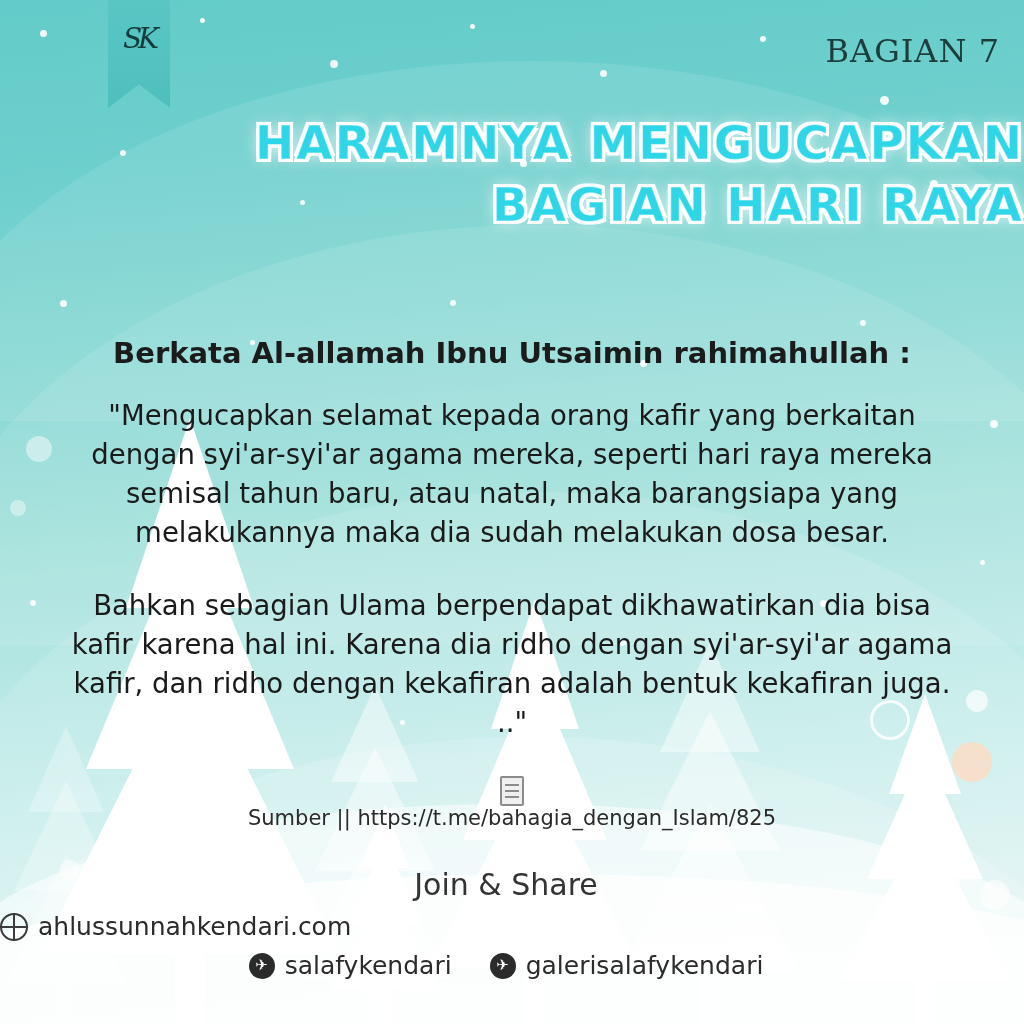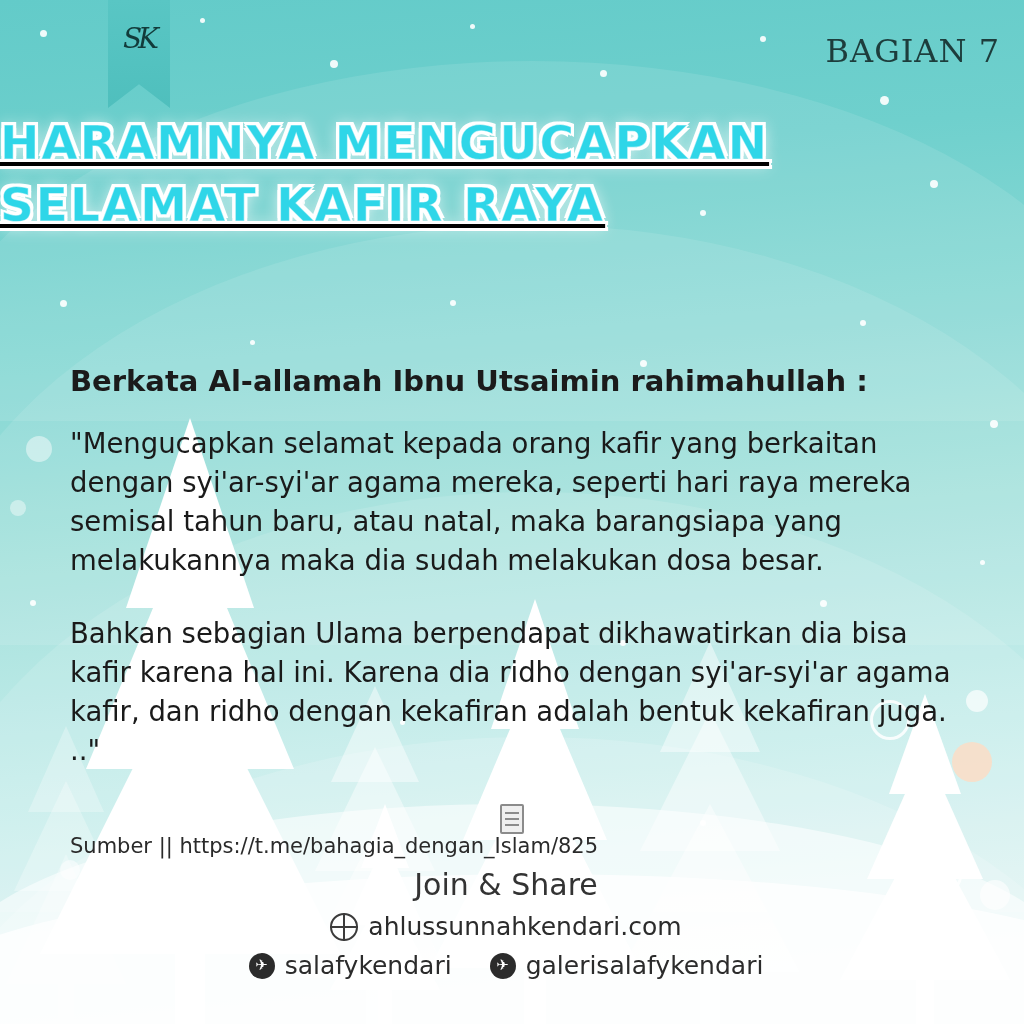--- a/index.html
+++ b/index.html
@@ -124,22 +124,21 @@
     letter-spacing: 1px;
     color: #1d3d3c;
   }
 
   
   .headline {
     position: absolute;
     top: 112px;
     left: 0;
     right: 0;
-    text-align: left;
-    text-decoration: underline;
+    text-align: right;
   }
   .headline .line {
     font-family: "DejaVu Sans", sans-serif;
     font-weight: bold;
     font-size: 47px;
     letter-spacing: 2px;
     line-height: 1.32;
     color: #2fd6e8;
     text-shadow:
        0 0 2px #ffffff,
@@ -151,23 +150,24 @@
       -3px 3px 0 #ffffff,
        3px -3px 0 #ffffff,
       -3px -3px 0 #ffffff,
        0 0 16px rgba(255,255,255,0.95);
     -webkit-text-stroke: 1px rgba(255,255,255,0.5);
   }
 
   
   .content {
     position: absolute;
-    top: 364px;
+    top: 336px;
     left: 70px;
     right: 70px;
+    text-align: center;
     color: #1b1b1b;
   }
   .attribution {
     font-family: "DejaVu Sans", sans-serif;
     font-weight: bold;
     font-size: 29px;
     margin-bottom: 26px;
   }
   .quote-p {
     font-family: "DejaVu Sans", sans-serif;
@@ -226,21 +226,20 @@
     font-family: "DejaVu Sans", sans-serif;
     font-size: 30px;
     margin-bottom: 10px;
     color: #333;
   }
   .site {
     font-family: "DejaVu Sans", sans-serif;
     font-size: 25px;
     display: flex;
     align-items: center;
-    justify-content: center;
     gap: 10px;
     margin-bottom: 10px;
   }
   .handles {
     font-family: "DejaVu Sans", sans-serif;
     font-size: 25px;
     display: flex;
     align-items: center;
     justify-content: center;
     gap: 10px;
@@ -389,21 +388,21 @@
   <div class="ground2"></div>
 
   <div class="ribbon">
     <span class="mono">SK</span>
   </div>
 
   <div class="bagian">BAGIAN 7</div>
 
   <div class="headline">
     <div class="line">HARAMNYA MENGUCAPKAN</div>
-    <div class="line">SELAMAT KAFIR RAYA</div>
+    <div class="line">BAGIAN HARI RAYA</div>
   </div>
 
   <div class="content">
     <div class="attribution">Berkata Al-allamah Ibnu Utsaimin rahimahullah :</div>
     <p class="quote-p">"Mengucapkan selamat kepada orang kafir yang berkaitan dengan syi'ar-syi'ar agama mereka, seperti hari raya mereka semisal tahun baru, atau natal, maka barangsiapa yang melakukannya maka dia sudah melakukan dosa besar.</p>
     <p class="quote-p">Bahkan sebagian Ulama berpendapat dikhawatirkan dia bisa kafir karena hal ini. Karena dia ridho dengan syi'ar-syi'ar agama kafir, dan ridho dengan kekafiran adalah bentuk kekafiran juga. .."</p>
     <div class="source-line">
       <span class="book-icon"></span>
     </div>
     <div class="sumber">Sumber || https://t.me/bahagia_dengan_Islam/825</div>

